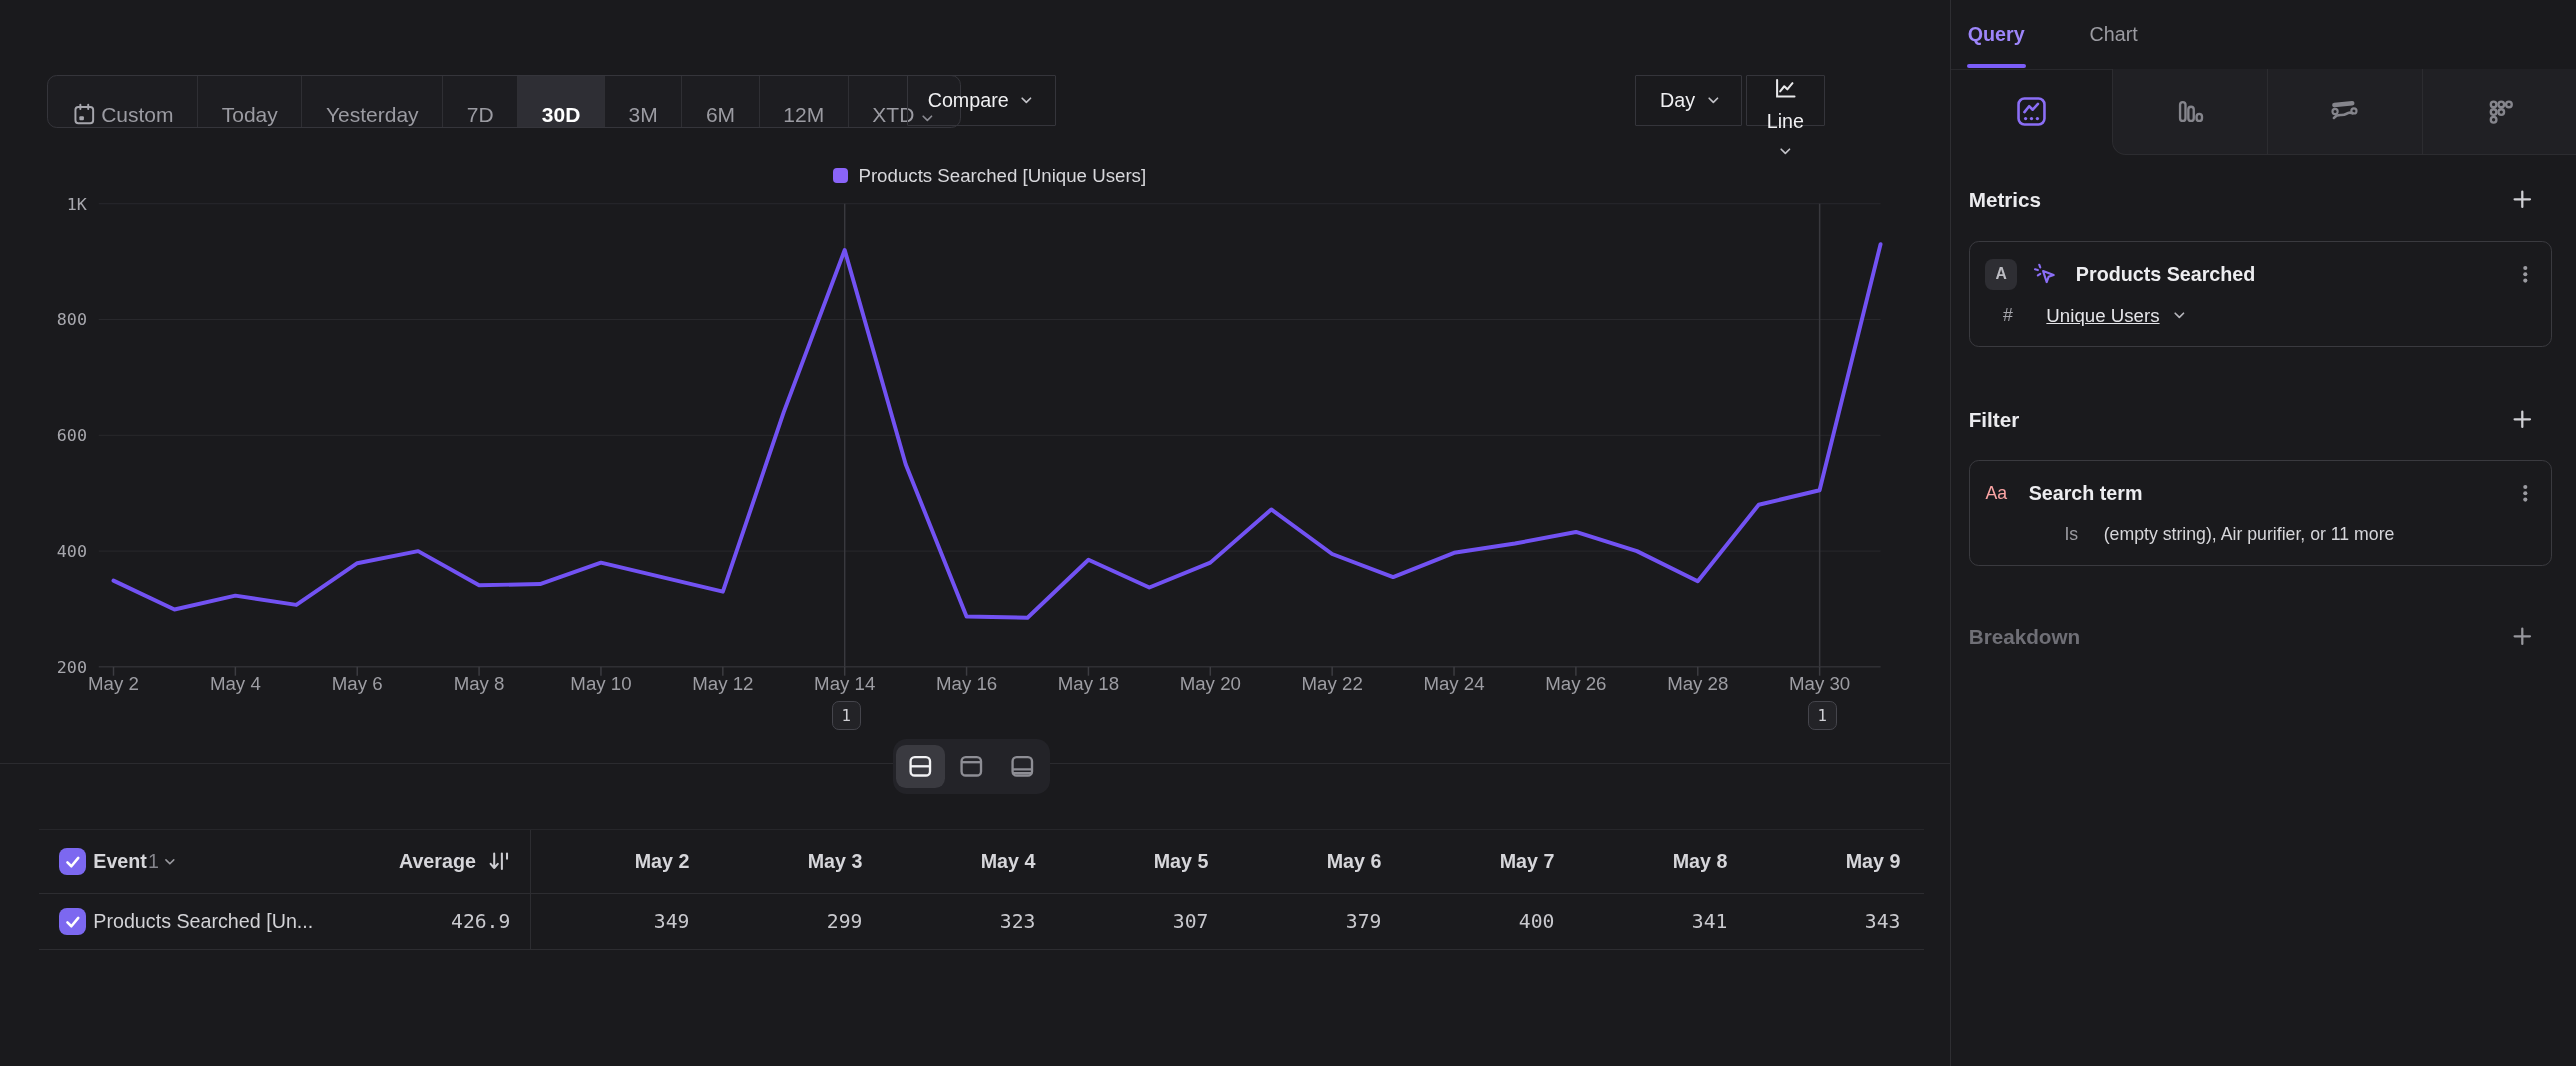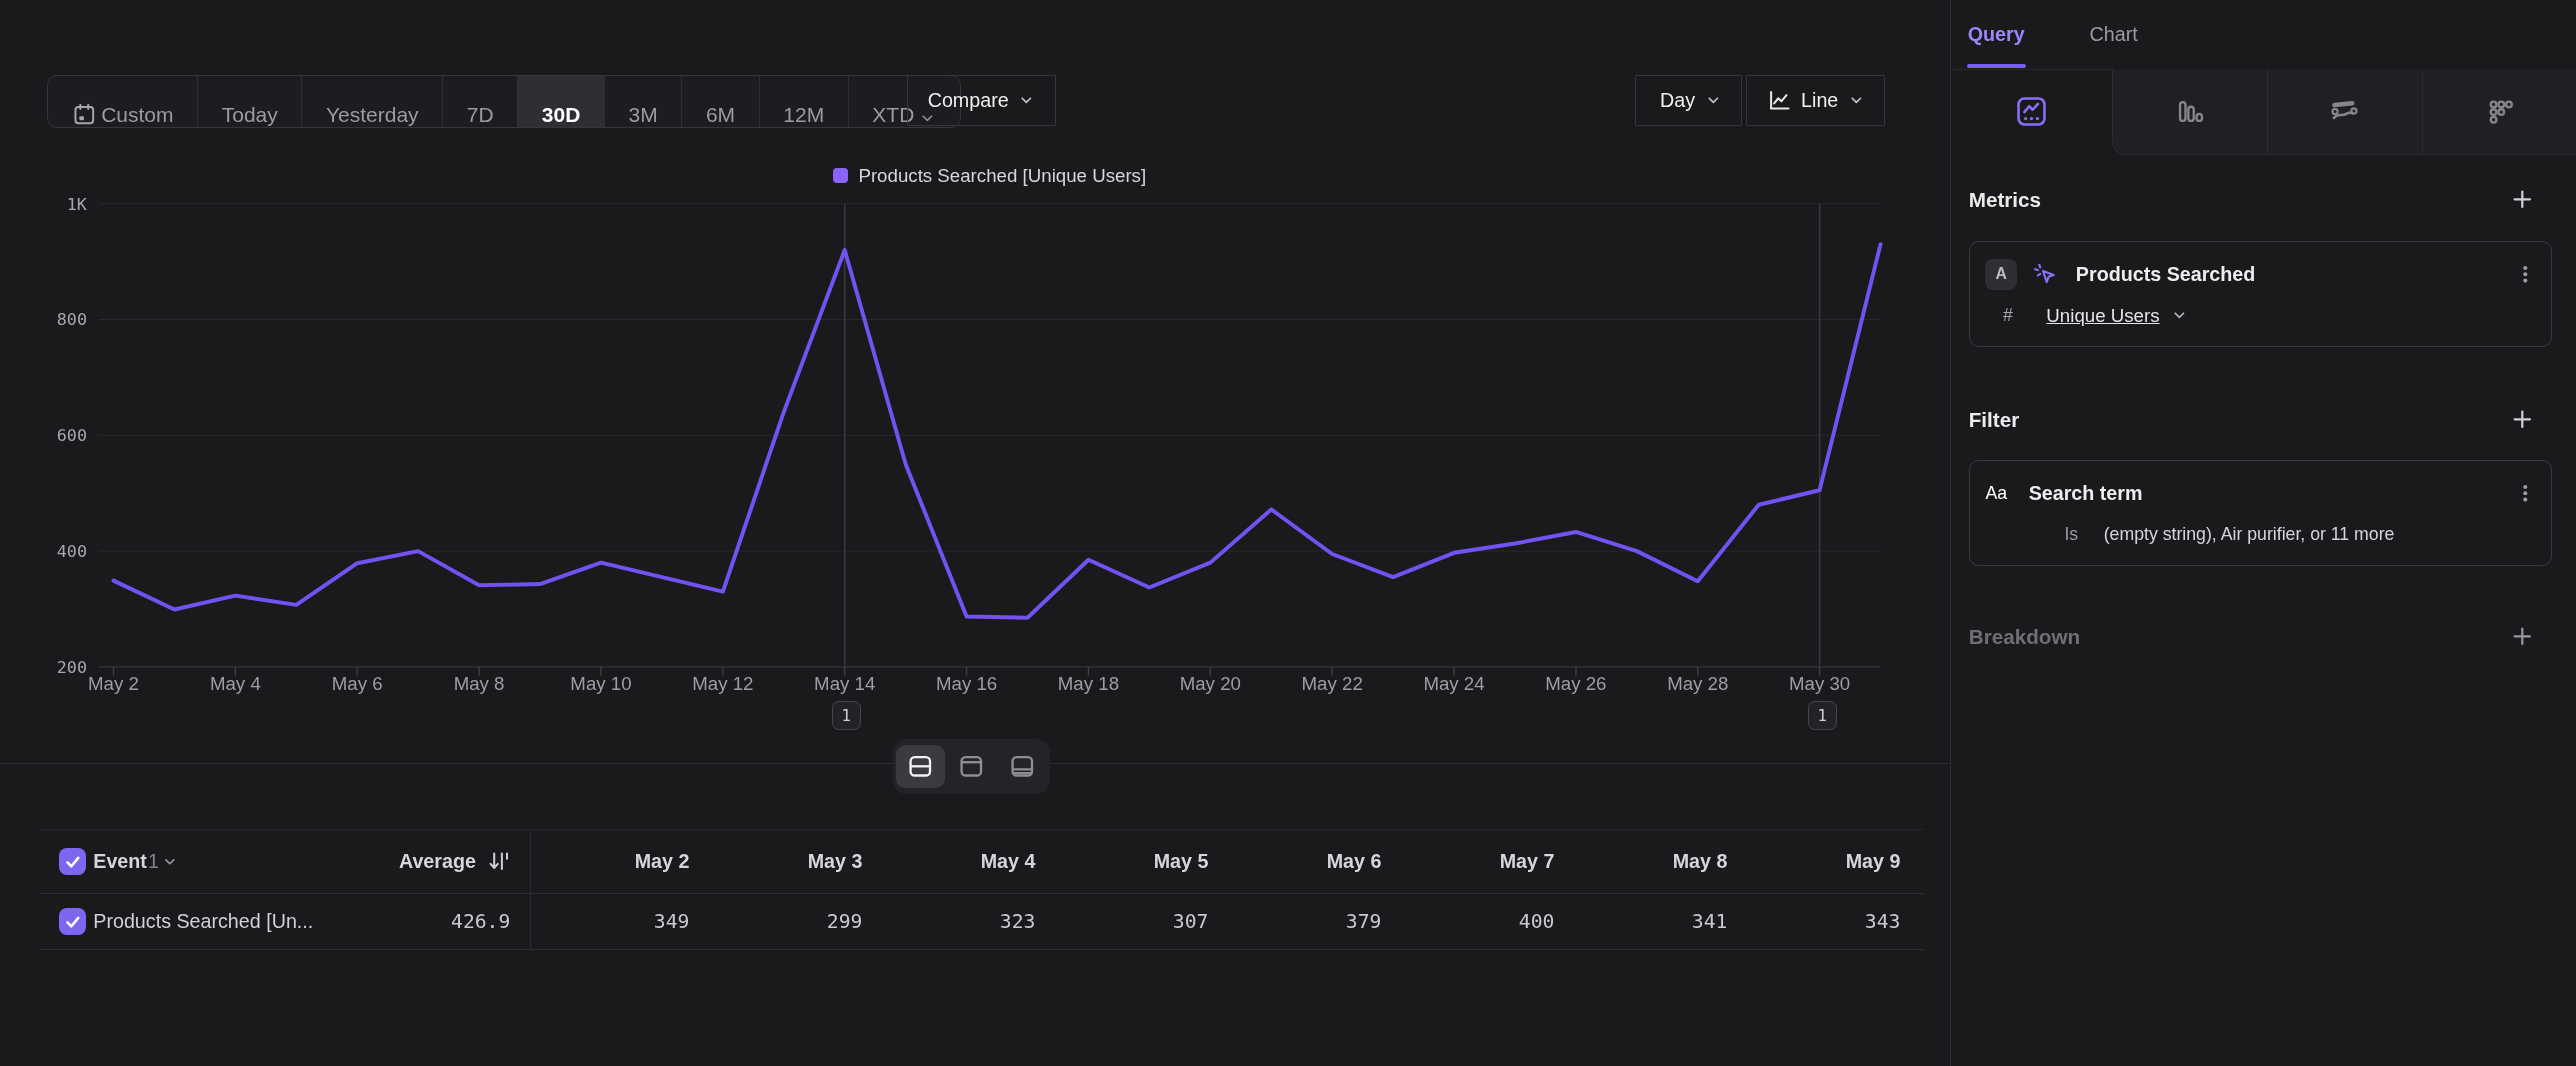--- a/index.html
+++ b/index.html
@@ -17,21 +17,21 @@
     background:transparent;border:none;border-left:1px solid #2f2f34;cursor:pointer;font-family:inherit;}
   .seg:first-child{border-left:none;}
   .seg.active{background:#2e2e34;color:#ffffff;font-weight:600;}
   .seg .chev{color:#8b8b92;}
   .pill{position:absolute;top:75px;height:51px;display:flex;align-items:center;gap:9.8px;padding:0 19.7px;
     border:1px solid #35353b;border-radius:1px;background:transparent;color:#f0f0f2;font-size:19.7px;
     font-family:inherit;cursor:pointer;}
   .pill .chev{color:#c2c2c8;}
   .compare-btn{left:907px;}
   .day-btn{left:1635px;padding-left:24px;}
-  .line-btn{left:1746px;}
+  .line-btn{left:1746px;flex-direction:column;}
 
   
   .legend{position:absolute;left:98px;top:163px;width:1783px;height:25.6px;display:flex;
     align-items:center;justify-content:center;gap:10.8px;}
   .legend-swatch{width:14.8px;height:14.8px;border-radius:3.9px;background:#8a64f8;}
   .legend-label{font-size:18.7px;color:#d7d7db;}
 
   
   .chart-svg{position:absolute;left:39px;top:187px;}
   .ann-badge{position:absolute;top:701px;width:26.6px;height:26.6px;border:1px solid #45454c;
@@ -90,21 +90,21 @@
 
   .sb-card{position:absolute;left:17.7px;width:583px;height:106px;border:1px solid #3a3a3f;
     border-radius:9.8px;box-sizing:border-box;background:transparent;}
   .card-row1{position:absolute;left:15.7px;right:13.8px;top:13.8px;height:37px;display:flex;align-items:center;}
   .card-row2{position:absolute;left:15.7px;right:13.8px;top:57px;height:33px;display:flex;align-items:center;}
   .a-badge{width:31.5px;height:31.5px;border-radius:7.9px;background:#2e2e33;color:#bcbcc2;font-size:15.7px;
     font-weight:600;display:flex;align-items:center;justify-content:center;flex:none;}
   .card-title{font-size:19.7px;font-weight:600;color:#ededf0;}
   .kebab-btn{margin-left:auto;background:none;border:none;color:#9b9ba1;cursor:pointer;padding:0;
     width:23.6px;height:25.6px;display:flex;align-items:center;justify-content:center;}
-  .type-label{font-size:17.7px;color:#ffffff;width:31.5px;flex:none;}
+  .type-label{font-size:17.7px;color:#fca5a5;width:31.5px;flex:none;}
   .agg-hash{font-size:17.7px;color:#a8a8ae;width:13.8px;margin-left:17.7px;flex:none;}
   .agg-label{font-size:18.7px;font-weight:500;color:#e4e4e8;margin-left:29.5px;text-decoration:underline;}
   .op-label{font-size:17.7px;color:#9a9aa0;margin-left:79px;flex:none;}
   .filter-value{font-size:17.7px;color:#d6d6da;margin-left:25.6px;}
   .chev{display:inline-flex;}
 </style>
 </head>
 <body>
 
 <svg width="0" height="0" style="position:absolute">

